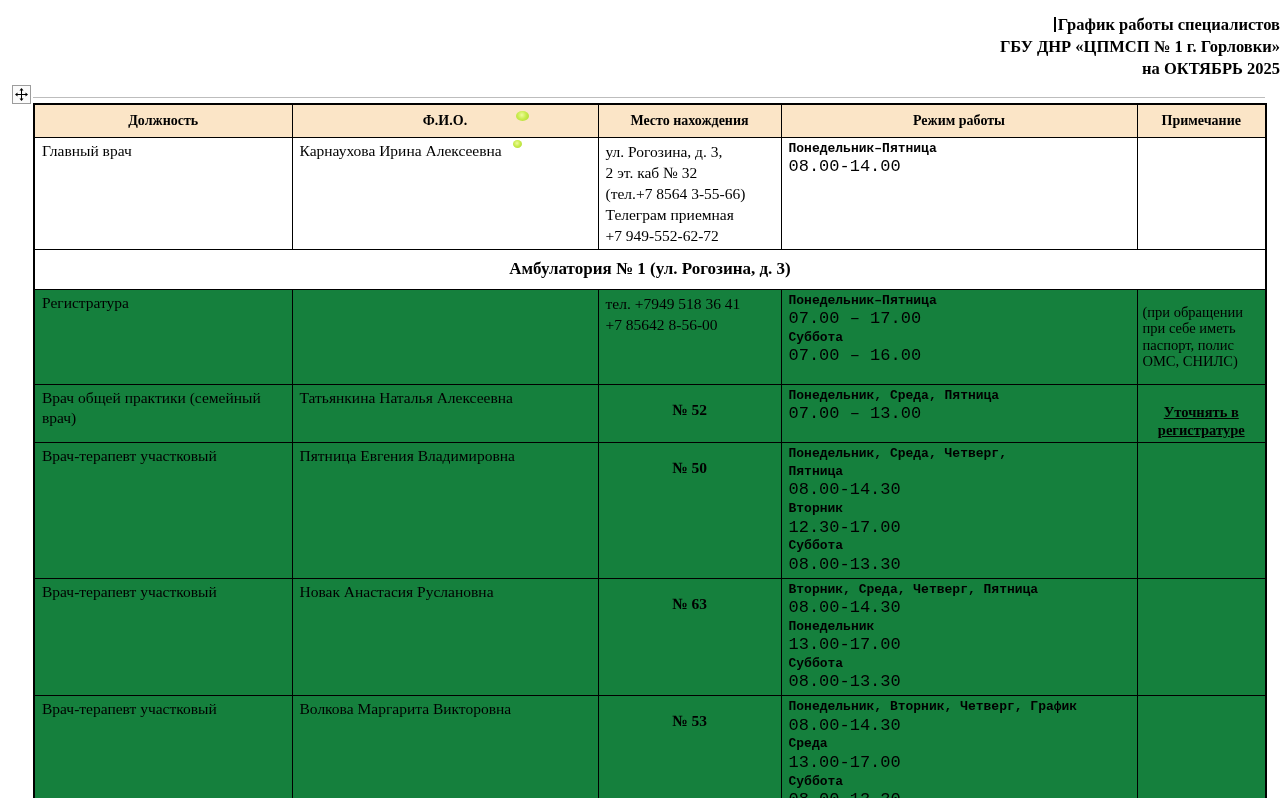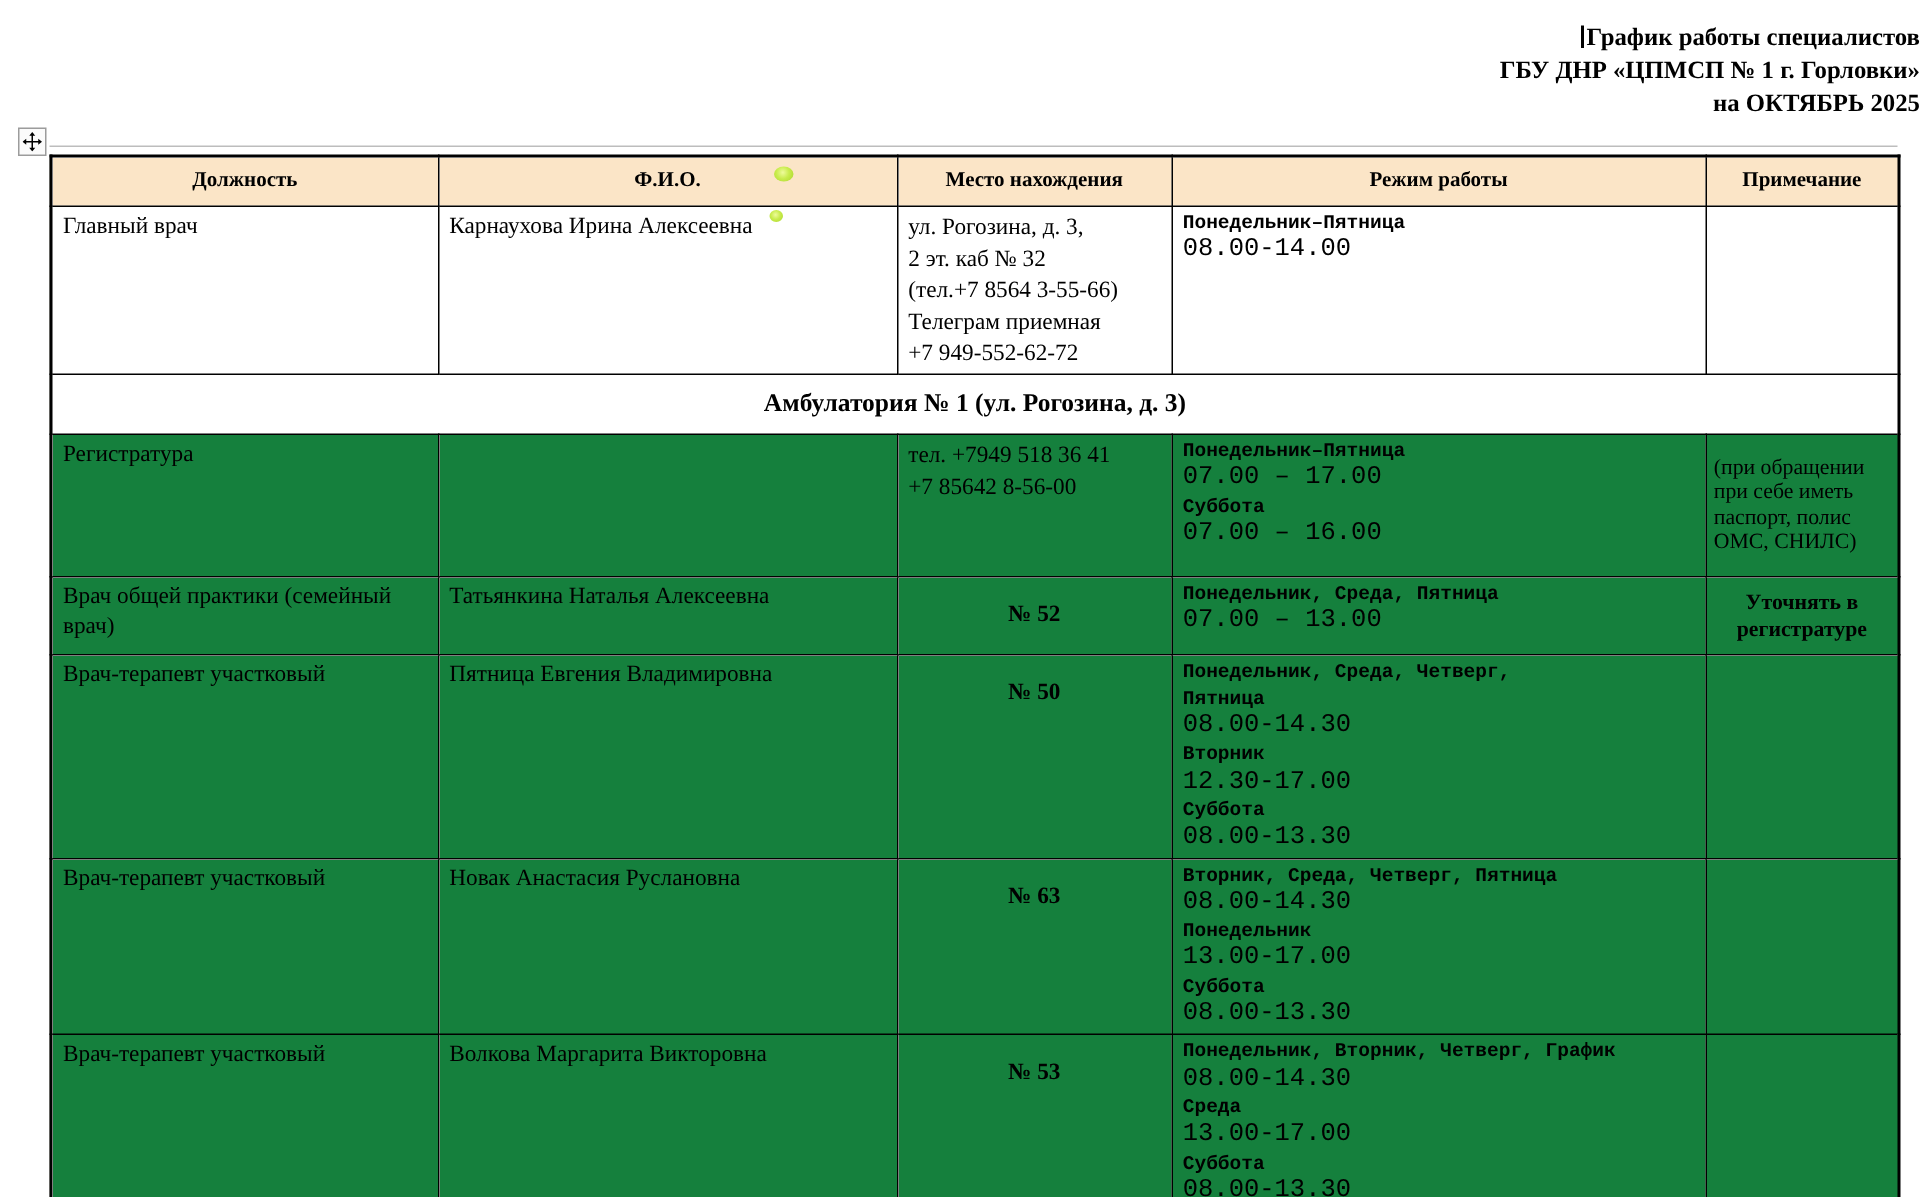--- a/index.html
+++ b/index.html
@@ -49,21 +49,21 @@
   .h132 td{height:132px;}
   .h113 td{height:113px;}
   .h123 td{height:123px;}
   .pos,.name{font-size:15.5px;line-height:20px;}
   .loc{font-size:15.5px;line-height:21px;}
   .room{font-weight:bold;text-align:center;font-size:15.5px;padding-top:16px;}
   .sched{text-align:left;padding-top:2px;font-family:Liberation Mono, monospace;}
   .sched > div{font-size:17px;line-height:18.8px;}
   .sched > div.bold{font-weight:bold;font-size:13px;line-height:18.4px;}
   .note-left{font-size:14.5px;line-height:16.5px;padding:14px 5px;}
-  .note-bold{font-weight:bold;text-align:center;font-size:14.5px;line-height:18px;padding-top:8px;}
+  .note-bold{font-weight:bold;text-align:center;font-size:14.5px;line-height:18px;padding-top:18px;text-decoration:underline;}
   .marker-dot{
     position:absolute;border-radius:50%;
     background:radial-gradient(circle at 45% 40%, #eefb9b 0%, #c9ec4d 45%, #a9d52a 100%);
   }
   .dot-header{left:516px;top:111px;width:13px;height:10px;}
   .dot-name{left:513px;top:140px;width:9px;height:8px;}
 </style>
 </head>
 <body>
 

